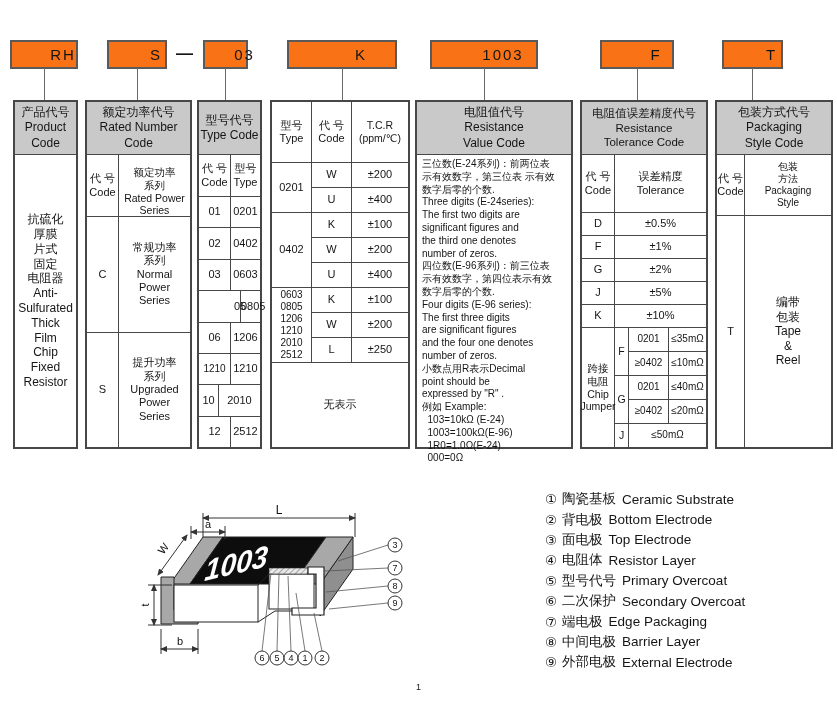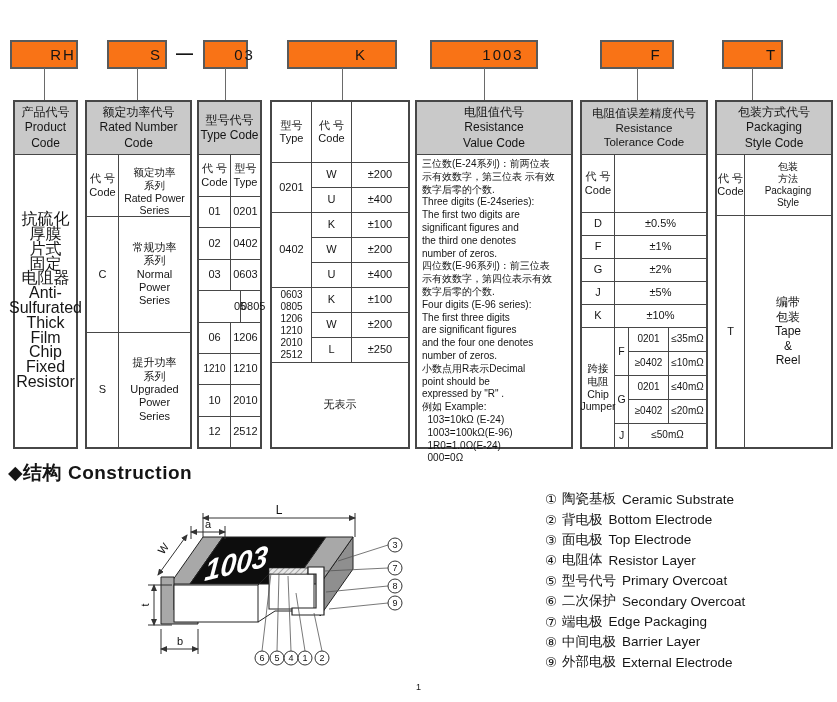--- a/index.html
+++ b/index.html
@@ -66,21 +66,21 @@
   <div class="connector" style="left:484px;"></div>
   <div class="connector" style="left:637px;"></div>
   <div class="connector" style="left:752px;"></div>
 
   <div class="table-wrap">
 
     <div class="col" style="width:65px;margin-right:7px;">
       <div class="col-head">产品代号
 Product
 Code</div>
-      <div class="cell flex1" style="font-size:16px;line-height:14.8px;">抗硫化
+      <div class="cell flex1" style="font-size:12px;line-height:14.8px;">抗硫化
 厚膜
 片式
 固定
 电阻器
 Anti-
 Sulfurated
 Thick
 Film
 Chip
 Fixed
@@ -144,35 +144,37 @@
         </div>
       <div class="trow bb flex1">
           <div class="cell rb" style="width:32px;">06</div>
           <div class="cell flex1">1206</div>
         </div>
       <div class="trow bb flex1">
           <div class="cell rb" style="width:32px;font-size:10px;">1210</div>
           <div class="cell flex1">1210</div>
         </div>
       <div class="trow bb flex1">
-          <div class="cell rb" style="width:32px;">10</div>
+          <div class="cell rb" style="width:20px;">10</div>
           <div class="cell flex1">2010</div>
         </div>
       <div class="trow flex1">
           <div class="cell rb" style="width:32px;">12</div>
           <div class="cell flex1">2512</div>
         </div>
     </div>
 
     <div class="col" style="width:140px;margin-right:5px;">
       <div class="trow bb" style="height:61px;">
         <div class="cell rb" style="width:40px;">型号
 Type</div>
         <div class="cell rb" style="width:40px;">代 号
 Code</div>
+        <div class="cell flex1" style="font-size:10.5px;">T.C.R
+(ppm/℃)</div>
       </div>
       <div class="trow bb" style="height:50px;">
         <div class="cell rb" style="width:40px;">0201</div>
         <div class="gcol">
           <div class="trow bb flex1">
               <div class="cell rb" style="width:40px;">W</div>
               <div class="cell flex1">±200</div>
             </div>
           <div class="trow flex1">
               <div class="cell rb" style="width:40px;">U</div>
@@ -254,20 +256,22 @@
 &nbsp;&nbsp;000=0Ω</div>
     </div>
 
     <div class="col" style="width:128px;margin-right:7px;">
       <div class="col-head" style="font-size:11.5px;">电阻值误差精度代号
 Resistance
 Tolerance Code</div>
       <div class="trow bb" style="height:58px;">
         <div class="cell rb" style="width:33px;">代 号
 Code</div>
+        <div class="cell flex1">误差精度
+Tolerance</div>
       </div>
       <div class="trow bb" style="height:23px;">
           <div class="cell rb" style="width:33px;">D</div>
           <div class="cell flex1">±0.5%</div>
         </div>
       <div class="trow bb" style="height:23px;">
           <div class="cell rb" style="width:33px;">F</div>
           <div class="cell flex1">±1%</div>
         </div>
       <div class="trow bb" style="height:23px;">
@@ -338,24 +342,20 @@
         <div class="cell rb" style="width:28px;">T</div>
         <div class="cell flex1" style="font-size:12px;">编带
 包装
 Tape
 &amp;
 Reel</div>
       </div>
     </div>
   </div>
 
-  <div class="sec-title" style="left:8px;top:460px;">
-    <span>◆结构</span>
-    <span>Construction</span>
-  </div>
 
   <svg class="diagram" width="312" height="186" viewBox="0 0 312 186">
     <defs>
       <marker id="ah" markerWidth="8" markerHeight="8" refX="6" refY="3" orient="auto-start-reverse">
         <path d="M0,0 L7,3 L0,6 z" fill="#333"></path>
       </marker>
       <pattern id="hatch" width="4" height="4" patternUnits="userSpaceOnUse" patternTransform="rotate(45)">
         <rect width="4" height="4" fill="#e8e8e8"></rect>
         <line x1="0" y1="0" x2="0" y2="4" stroke="#666" stroke-width="1"></line>
       </pattern>

